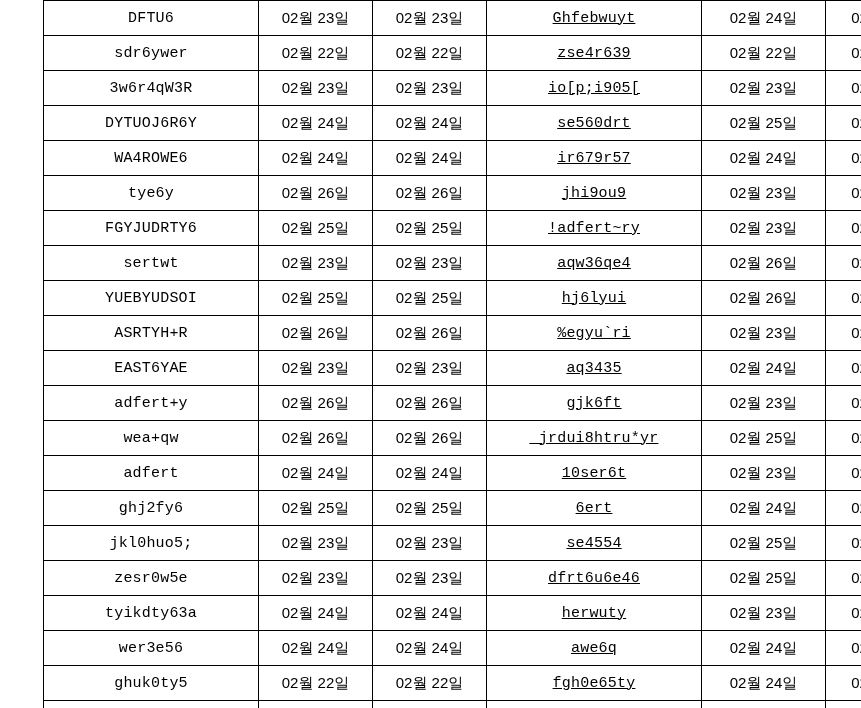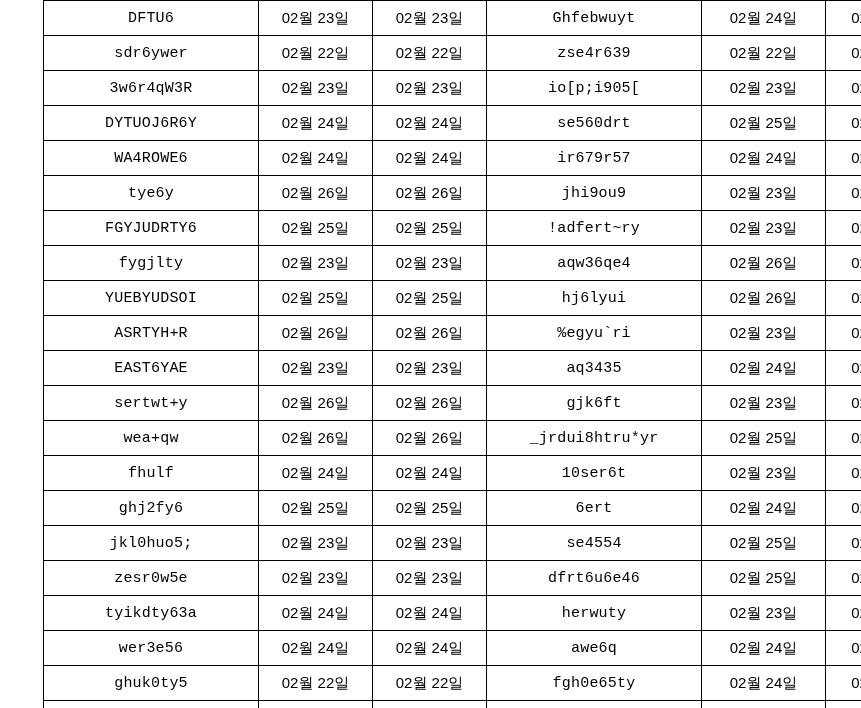--- a/index.html
+++ b/index.html
@@ -46,20 +46,21 @@
   td.c-date {
     width: 105px;
     font-family: "Liberation Sans", sans-serif;
     font-size: 14px;
   }
   td.c-code {
     width: 206px;
     font-family: "Liberation Mono", monospace;
     font-size: 15px;
     letter-spacing: 0.2px;
+    text-decoration: underline;
   }
   td.c-date2 {
     width: 115px;
     font-family: "Liberation Sans", sans-serif;
     font-size: 14px;
   }
   td.c-date3 {
     width: 110px;
     font-family: "Liberation Sans", sans-serif;
     font-size: 14px;
@@ -133,21 +134,21 @@
       <tr>
         <td class="c-name">FGYJUDRTY6</td>
         <td class="c-date">02월 25일</td>
         <td class="c-date">02월 25일</td>
         <td class="c-code">!adfert~ry</td>
         <td class="c-date2">02월 23일</td>
         <td class="c-date3">02월 23일</td>
       </tr>
 
       <tr>
-        <td class="c-name">fygjlty</td>
+        <td class="c-name">sertwt</td>
         <td class="c-date">02월 23일</td>
         <td class="c-date">02월 23일</td>
         <td class="c-code">aqw36qe4</td>
         <td class="c-date2">02월 26일</td>
         <td class="c-date3">02월 26일</td>
       </tr>
 
       <tr>
         <td class="c-name">YUEBYUDSOI</td>
         <td class="c-date">02월 25일</td>
@@ -169,39 +170,39 @@
       <tr>
         <td class="c-name">EAST6YAE</td>
         <td class="c-date">02월 23일</td>
         <td class="c-date">02월 23일</td>
         <td class="c-code">aq3435</td>
         <td class="c-date2">02월 24일</td>
         <td class="c-date3">02월 24일</td>
       </tr>
 
       <tr>
-        <td class="c-name">sertwt+y</td>
+        <td class="c-name">adfert+y</td>
         <td class="c-date">02월 26일</td>
         <td class="c-date">02월 26일</td>
         <td class="c-code">gjk6ft</td>
         <td class="c-date2">02월 23일</td>
         <td class="c-date3">02월 23일</td>
       </tr>
 
       <tr>
         <td class="c-name">wea+qw</td>
         <td class="c-date">02월 26일</td>
         <td class="c-date">02월 26일</td>
         <td class="c-code">_jrdui8htru*yr</td>
         <td class="c-date2">02월 25일</td>
         <td class="c-date3">02월 25일</td>
       </tr>
 
       <tr>
-        <td class="c-name">fhulf</td>
+        <td class="c-name">adfert</td>
         <td class="c-date">02월 24일</td>
         <td class="c-date">02월 24일</td>
         <td class="c-code">10ser6t</td>
         <td class="c-date2">02월 23일</td>
         <td class="c-date3">02월 23일</td>
       </tr>
 
       <tr>
         <td class="c-name">ghj2fy6</td>
         <td class="c-date">02월 25일</td>

